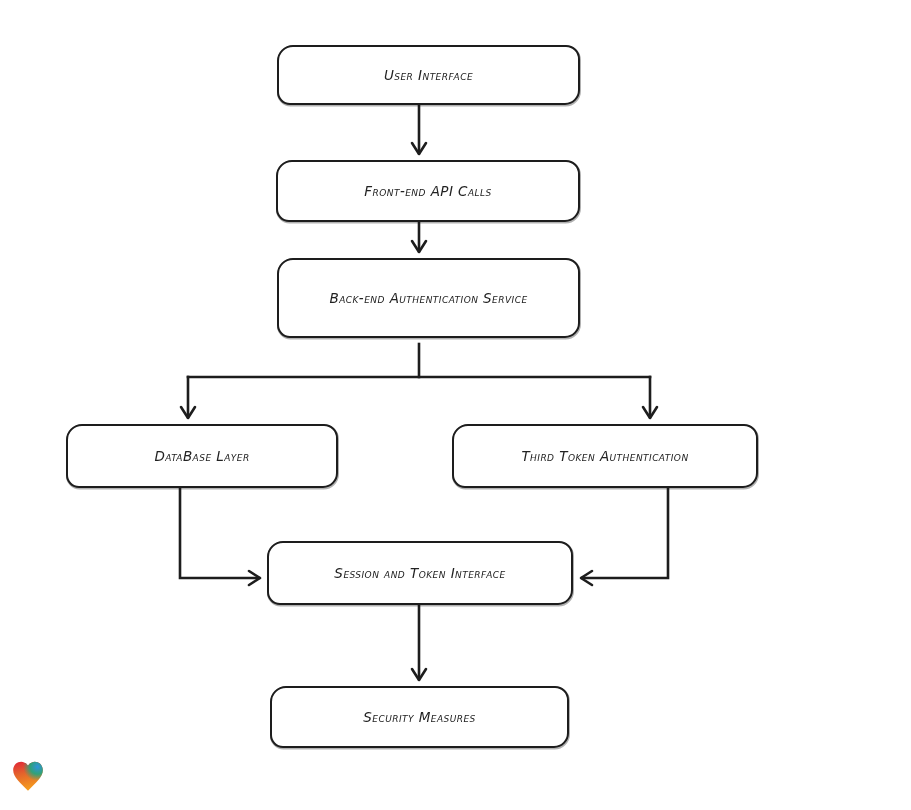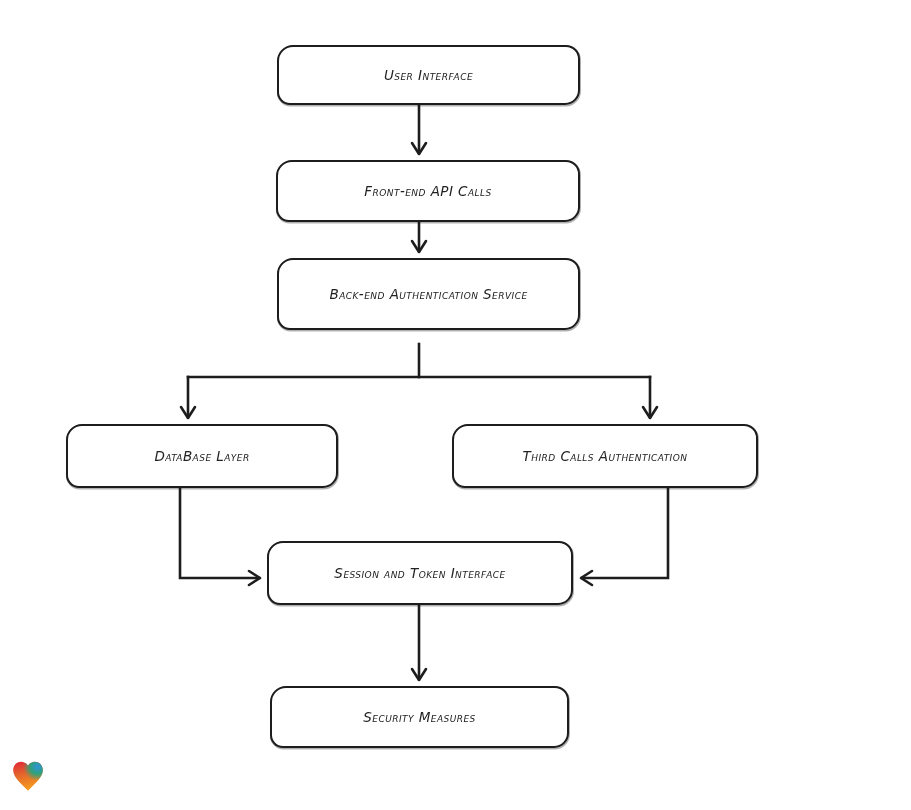--- a/index.html
+++ b/index.html
@@ -80,30 +80,30 @@
   </svg>
 
   <div class="node" style="left:277px; top:45px; width:303px; height:60px;">
     <span class="node-label">User Interface</span>
   </div>
 
   <div class="node" style="left:276px; top:160px; width:304px; height:62px;">
     <span class="node-label">Front-end API Calls</span>
   </div>
 
-  <div class="node w-limit-240" style="left:277px; top:258px; width:303px; height:72px;">
+  <div class="node w-limit-240" style="left:277px; top:258px; width:303px; height:80px;">
     <span class="node-label">Back-end Authentication Service</span>
   </div>
 
   <div class="node" style="left:66px; top:424px; width:272px; height:64px;">
     <span class="node-label">DataBase Layer</span>
   </div>
 
   <div class="node" style="left:452px; top:424px; width:306px; height:64px;">
-    <span class="node-label">Third Calls Authentication</span>
+    <span class="node-label">Third Token Authentication</span>
   </div>
 
   <div class="node w-limit-205" style="left:267px; top:541px; width:306px; height:64px;">
     <span class="node-label">Session and Token Interface</span>
   </div>
 
   <div class="node" style="left:270px; top:686px; width:299px; height:62px;">
     <span class="node-label">Security Measures</span>
   </div>
 

